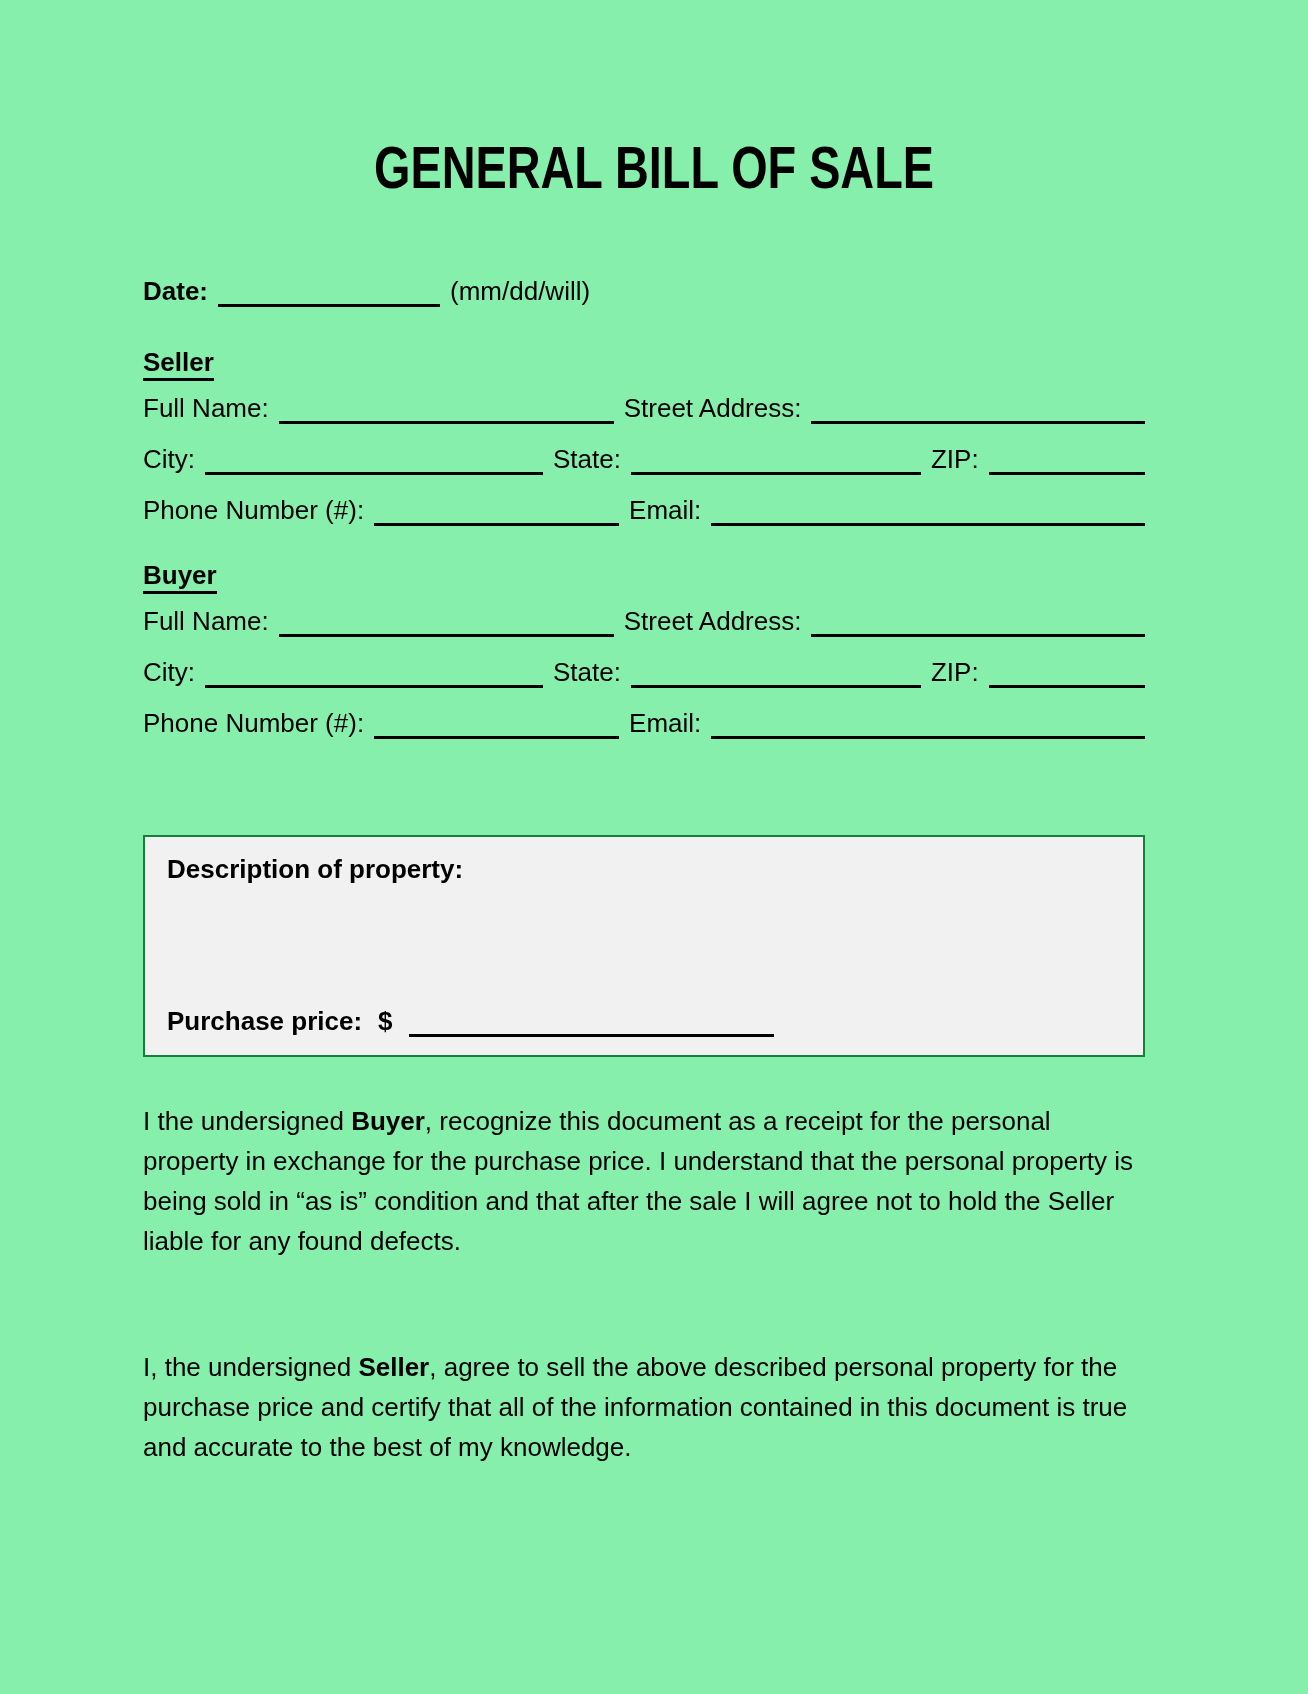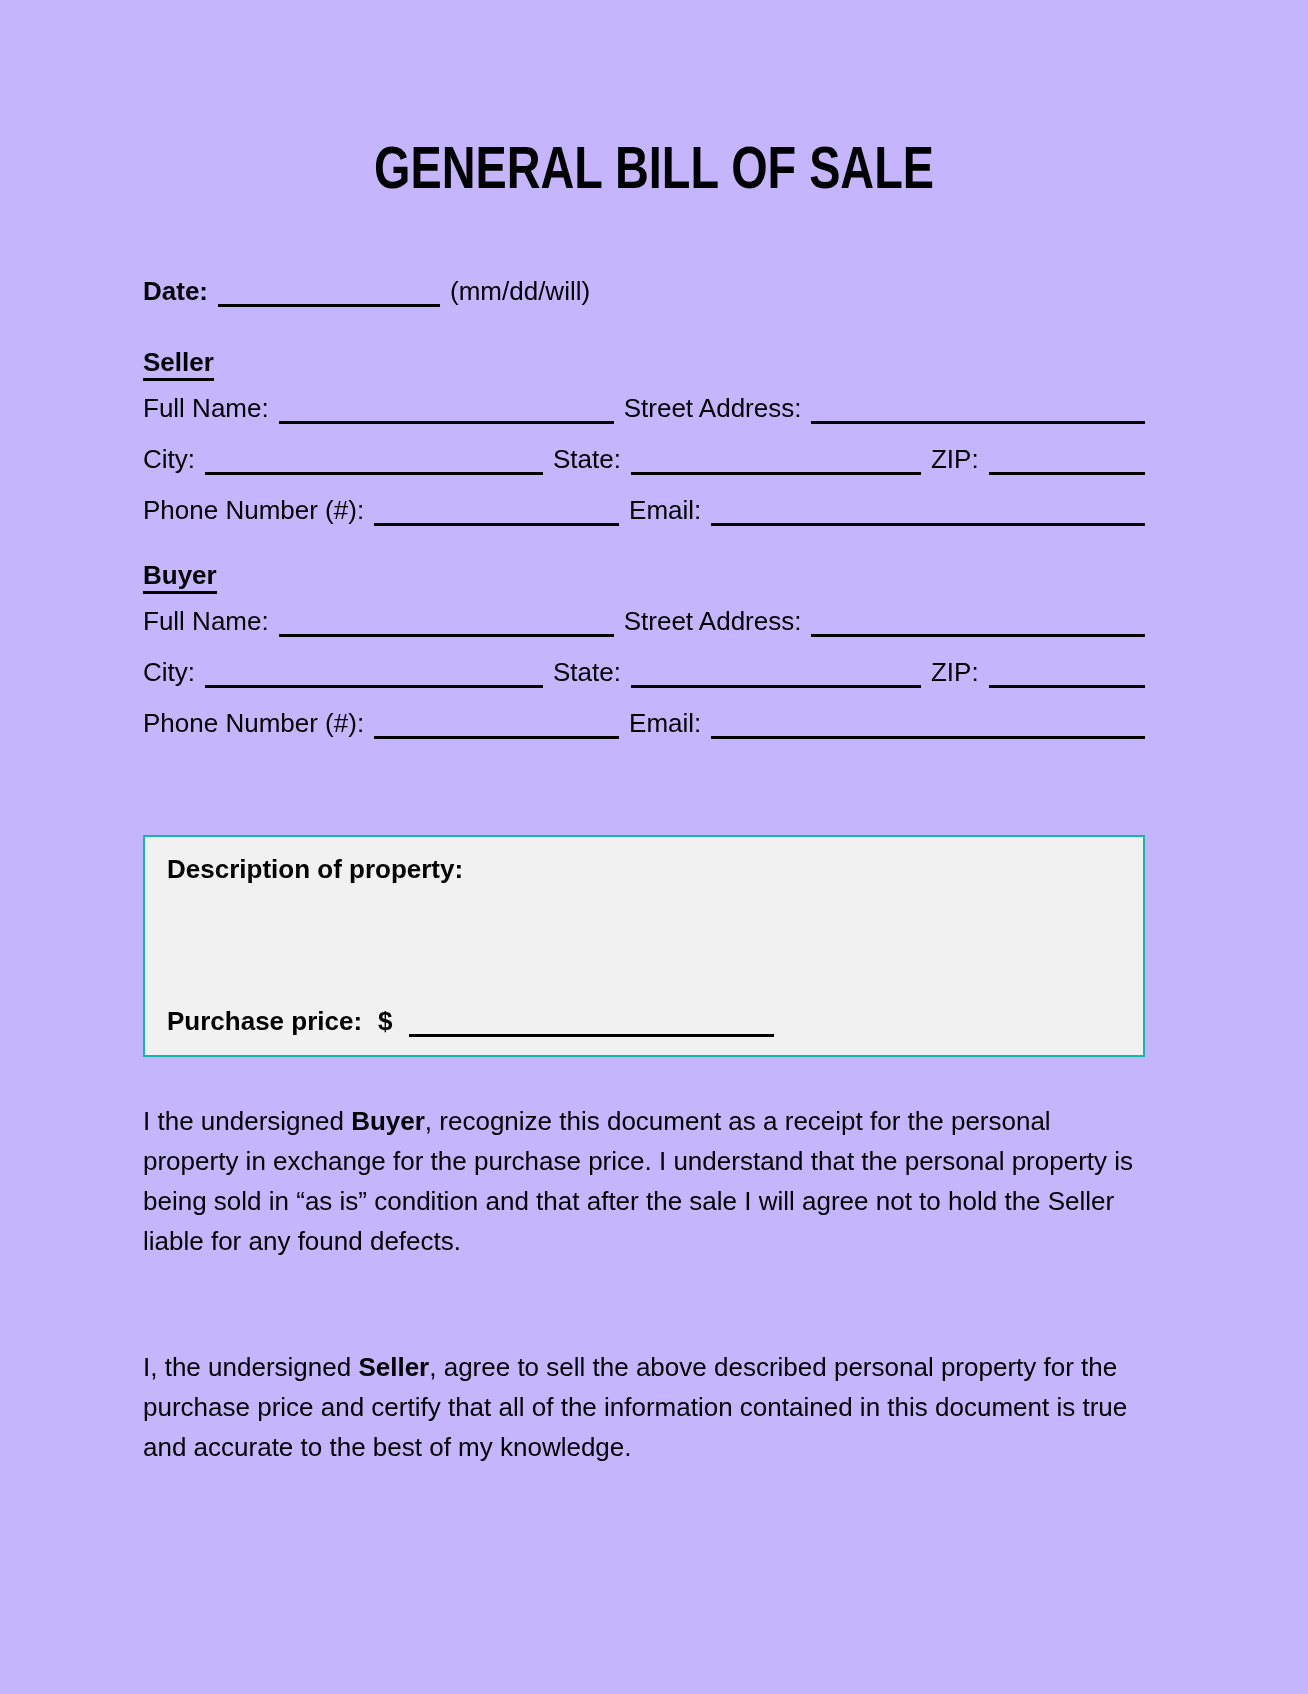--- a/index.html
+++ b/index.html
@@ -1,20 +1,20 @@
 <!DOCTYPE html>
 <html><head>
 <meta charset="utf-8">
 <style>
   html,body{margin:0;padding:0;background:#ffffff;}
   .page{
     position:relative;
     width:1308px;
     height:1694px;
-    background:#c4b5fd;
+    background:#86efac;
     color:#000000;
     font-family:"Liberation Sans", sans-serif;
     overflow:hidden;
   }
   .content{padding:0 163px 0 143px;}
   .title{
     margin:138px 0 0 0;
     font-size:60px;
     line-height:60px;
     font-weight:bold;
@@ -58,21 +58,21 @@
     padding-bottom:1px;
   }
   .buyer-gap{margin-top:34px;}
   .field-row{margin-top:16px;}
   .field-row.first{margin-top:8px;}
   .property-box{
     box-sizing:border-box;
     margin-top:96px;
     height:222px;
     background:#f1f1f1;
-    border:2px solid #14b8a6;
+    border:2px solid #15803d;
     padding:16px 22px 18px 22px;
     display:flex;
     flex-direction:column;
     justify-content:space-between;
   }
   .box-heading{
     font-size:26px;
     line-height:32px;
     font-weight:bold;
   }

